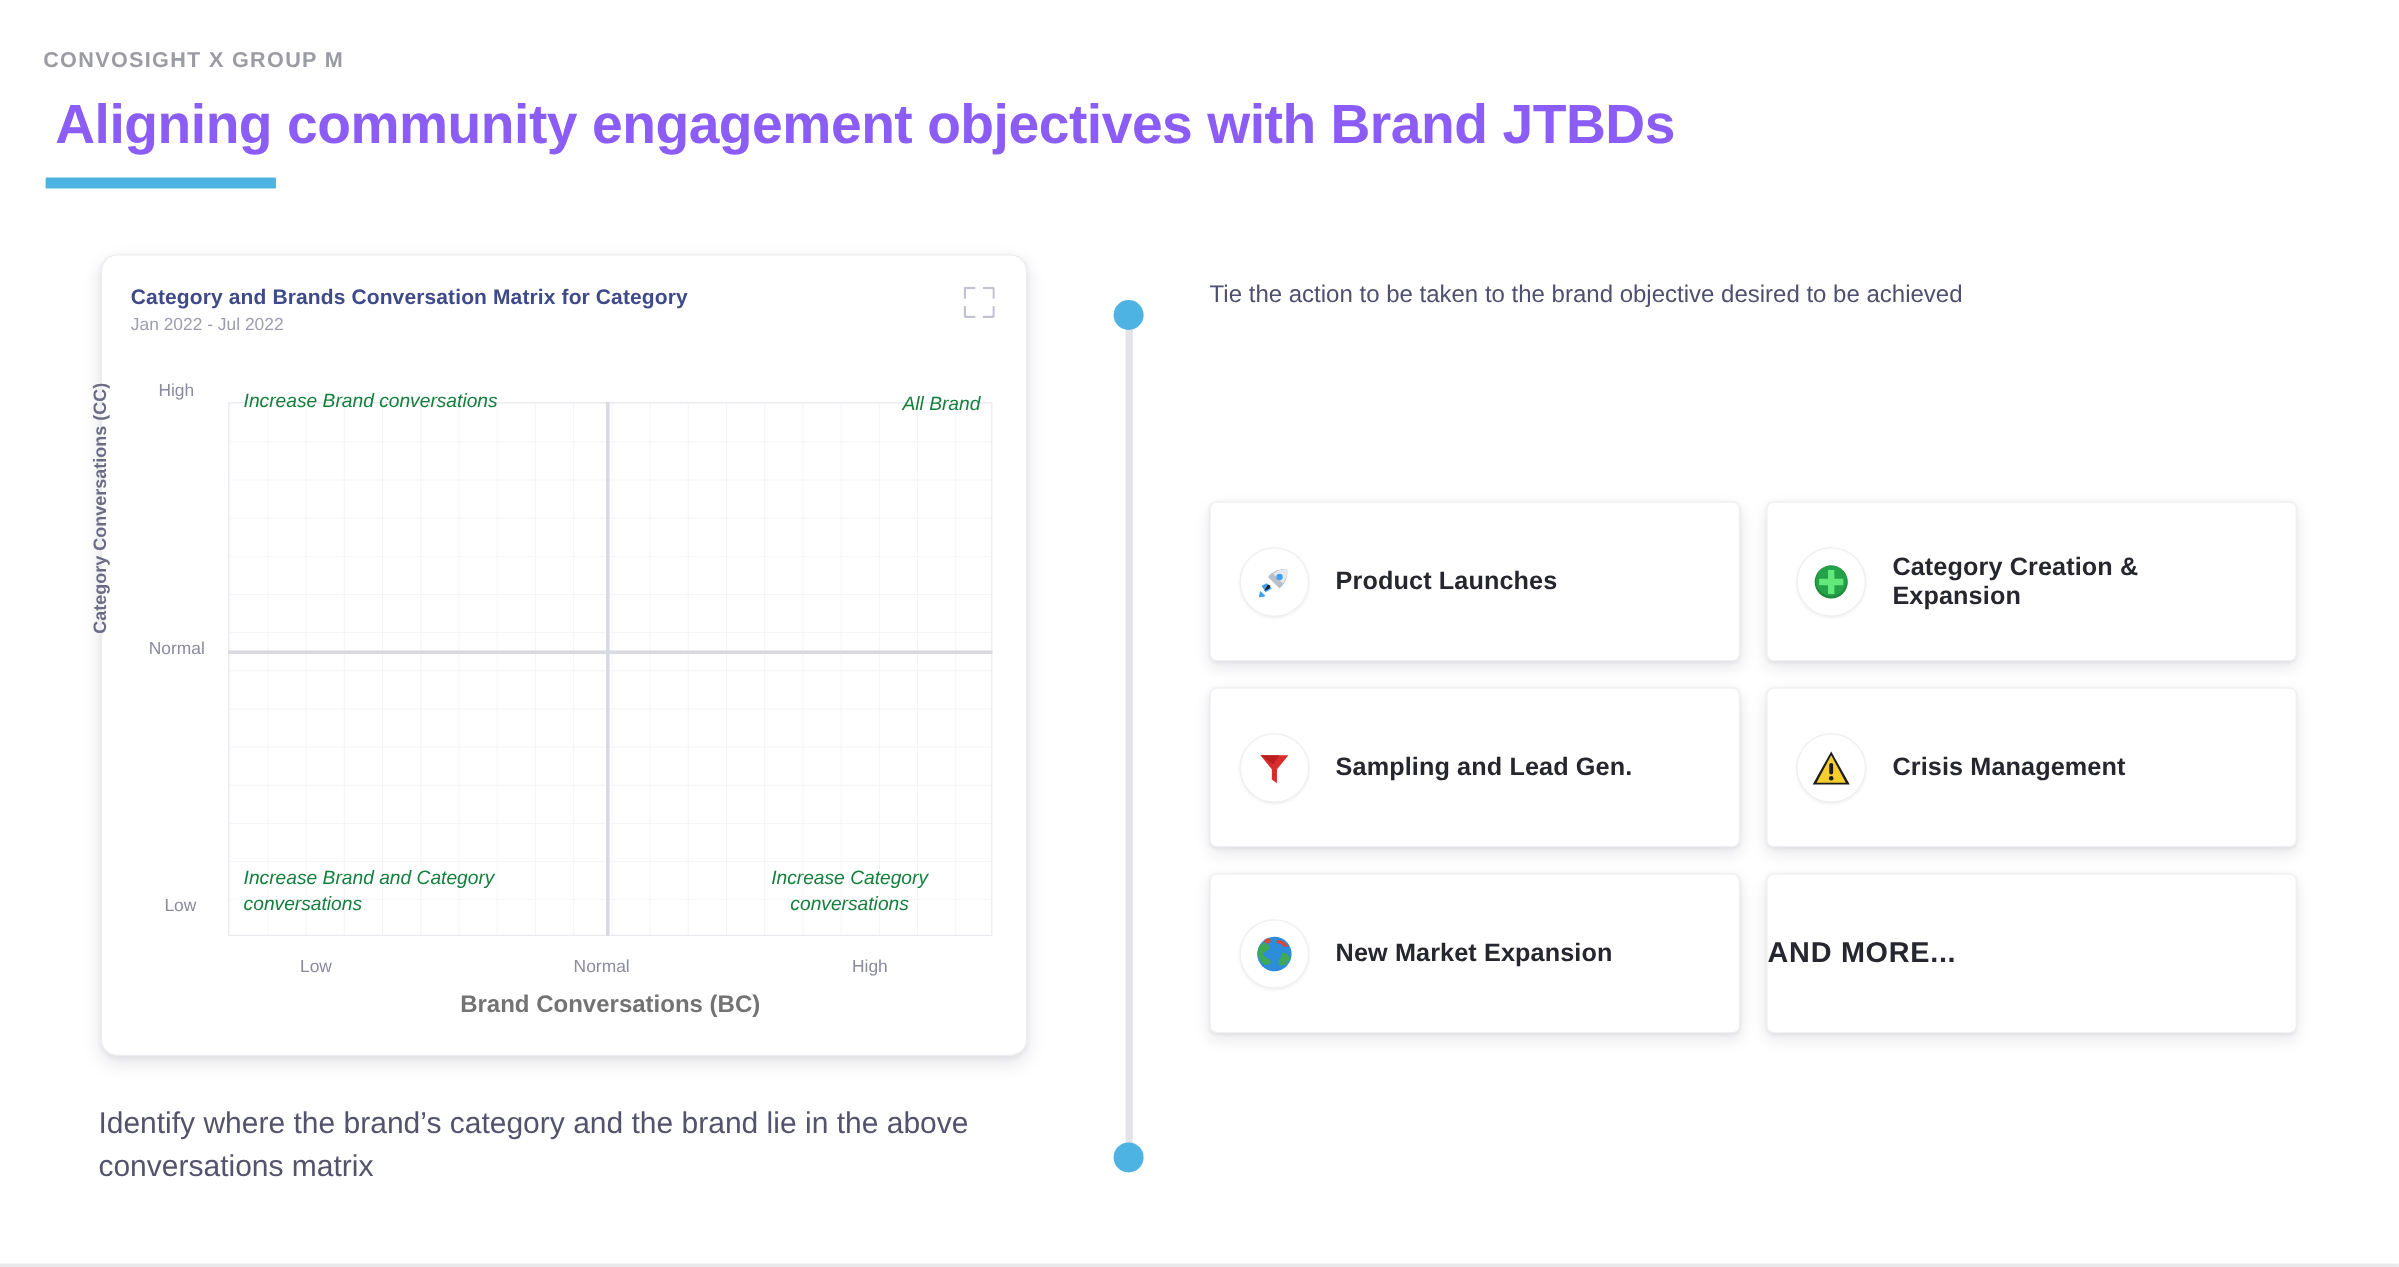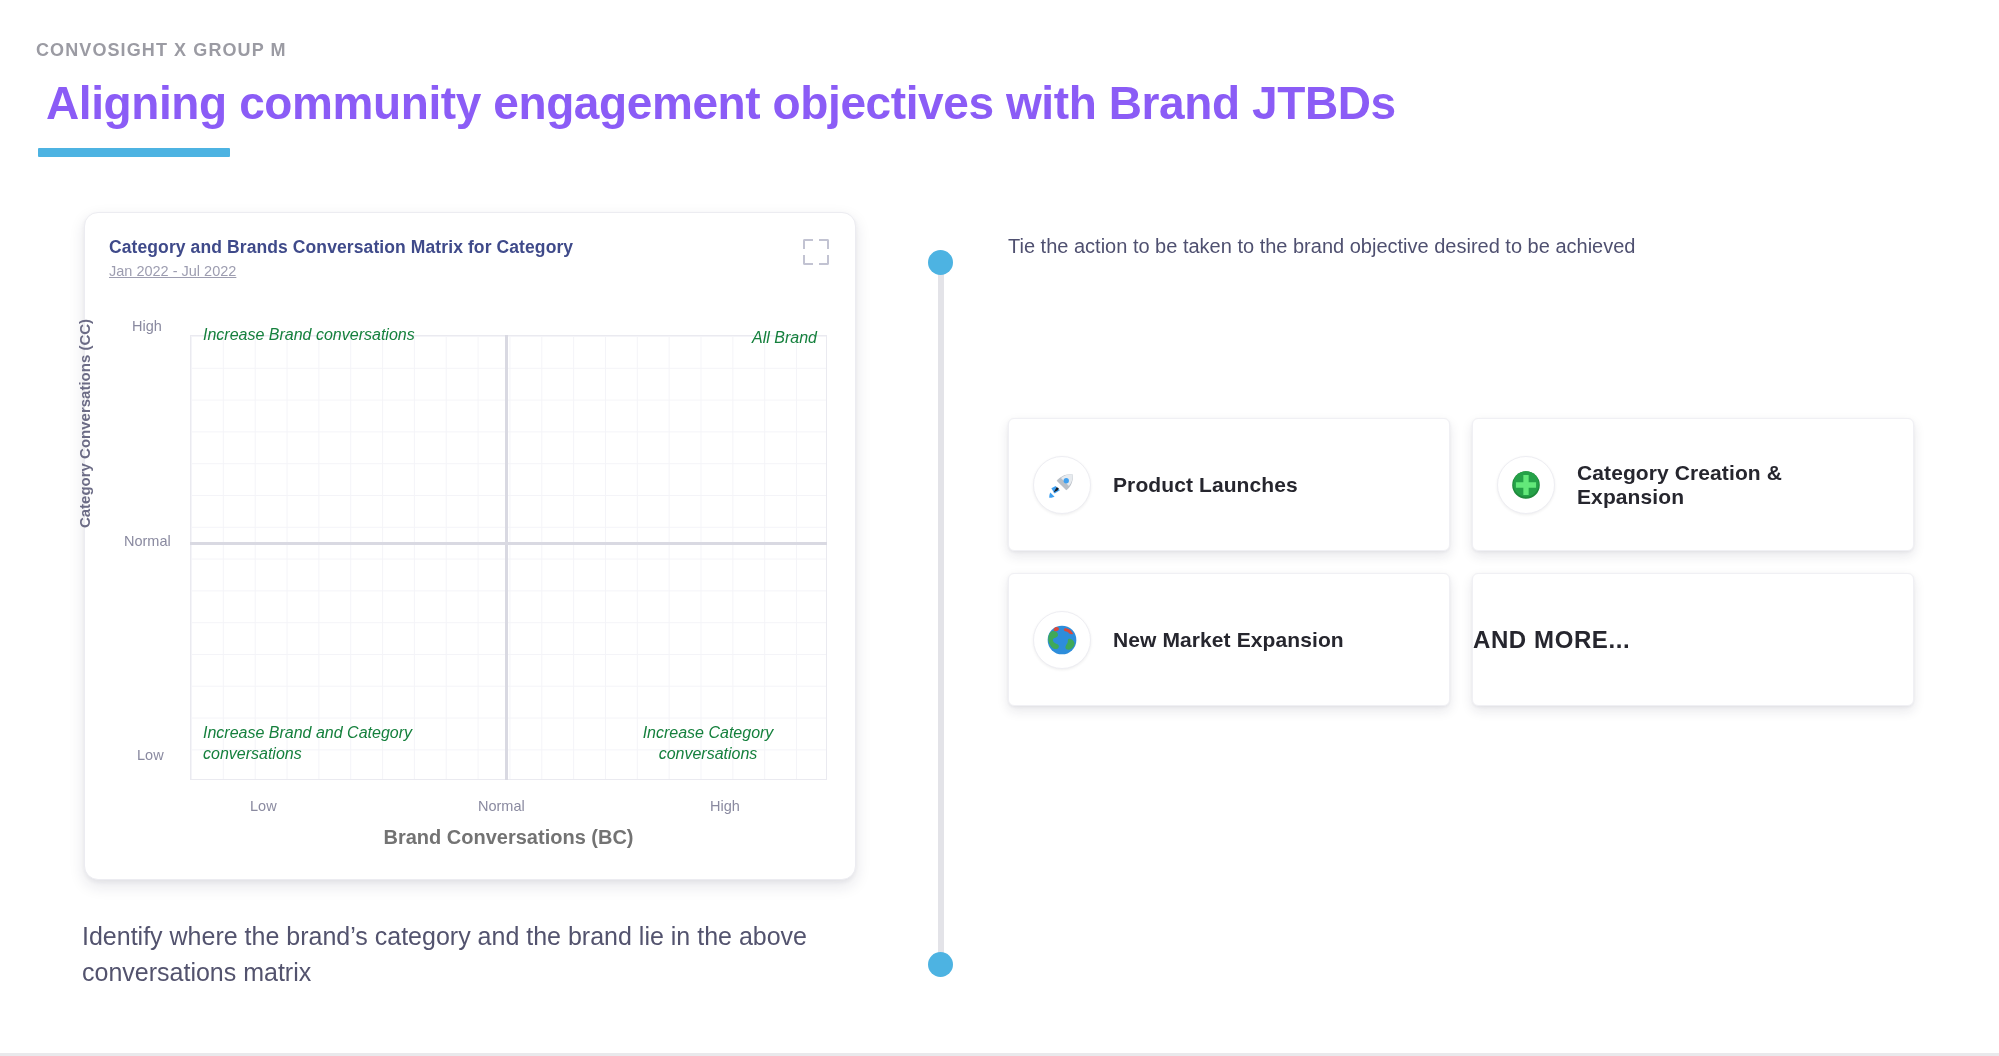--- a/index.html
+++ b/index.html
@@ -37,21 +37,21 @@
     border-radius:14px;
     border:1px solid #ececf1;
     box-shadow: 0 6px 16px rgba(30,30,60,0.11), 0 2px 4px rgba(30,30,60,0.05);
   }
   .chart-title {
     position:absolute; left:24px; top:24px;
     font-size:17.5px; font-weight:700; color:#3f4a8a; letter-spacing:.1px;
   }
   .chart-sub {
     position:absolute; left:24px; top:50px;
-    font-size:14.5px; font-weight:400; color:#9d9db0;text-decoration:underline;
+    font-size:14.5px; font-weight:400; color:#9d9db0;
   }
   .expand-icon { position:absolute; right:26px; top:26px; width:26px; height:26px; cursor:pointer; }
   .expand-icon span { position:absolute; width:10px; height:10px; border:2.6px solid #c2c3d2; }
   .expand-icon .tl { left:0; top:0; border-right:none; border-bottom:none; border-top-left-radius:2px;}
   .expand-icon .tr { right:0; top:0; border-left:none; border-bottom:none; border-top-right-radius:2px;}
   .expand-icon .bl { left:0; bottom:0; border-right:none; border-top:none; border-bottom-left-radius:2px;}
   .expand-icon .br { right:0; bottom:0; border-left:none; border-top:none; border-bottom-right-radius:2px;}
 
   
   .plot {
@@ -202,20 +202,43 @@
           <svg class="ic" viewBox="0 0 64 64">
             <circle cx="32" cy="32" r="26" fill="#1f8a3b"></circle>
             <circle cx="32" cy="30" r="24" fill="#25a148"></circle>
             <path d="M27 13h10v14h14v10H37v14H27V37H13V27h14z" fill="#63e87a"></path>
           </svg>
         </div>
         <div class="card-label">Category Creation &amp; Expansion</div>
       </div>
     </div>
 
+    <div class="card-row">
+      <div class="card">
+        <div class="card-icon">
+          <svg class="ic" viewBox="0 0 64 64">
+            <path d="M10 12h44L36 34v22l-8-6V34L10 12z" fill="#d92b2b"></path>
+            <path d="M10 12h30L30 26 10 12z" fill="#b81f1f"></path>
+          </svg>
+        </div>
+        <div class="card-label">Sampling and Lead Gen.</div>
+      </div>
+
+      <div class="card">
+        <div class="card-icon">
+          <svg class="ic" viewBox="0 0 64 64">
+            <path d="M32 6L61 58H3L32 6z" fill="#1c1c1c"></path>
+            <path d="M32 12L55 55H9L32 12z" fill="#f6cf2e"></path>
+            <rect x="29" y="24" width="6" height="18" rx="3" fill="#1c1c1c"></rect>
+            <circle cx="32" cy="48" r="3.6" fill="#1c1c1c"></circle>
+          </svg>
+        </div>
+        <div class="card-label">Crisis Management</div>
+      </div>
+    </div>
 
     <div class="card-row">
       <div class="card">
         <div class="card-icon">
           <svg class="ic" viewBox="0 0 64 64">
             <circle cx="32" cy="32" r="27" fill="#2d8ddb"></circle>
             <path d="M12 16c5-2 10 0 12 4s-2 7-6 8-4 6 0 9 8 2 8 7-6 6-10 4-10-10-10-18 3-12 6-14z" fill="#3fa959"></path>
             <path d="M40 10c6 1 10 5 13 10-3 2-7 1-9-2s-6-1-8-4 1-4 4-4z" fill="#d9483b"></path>
             <path d="M44 30c5-1 9 2 11 6s-1 9-5 12-9 3-11 0 1-7 3-10 0-7 2-8z" fill="#3fa959"></path>
             <path d="M20 8c4-1 7 1 6 4s-5 4-8 3-2-6 2-7z" fill="#d9483b"></path>

